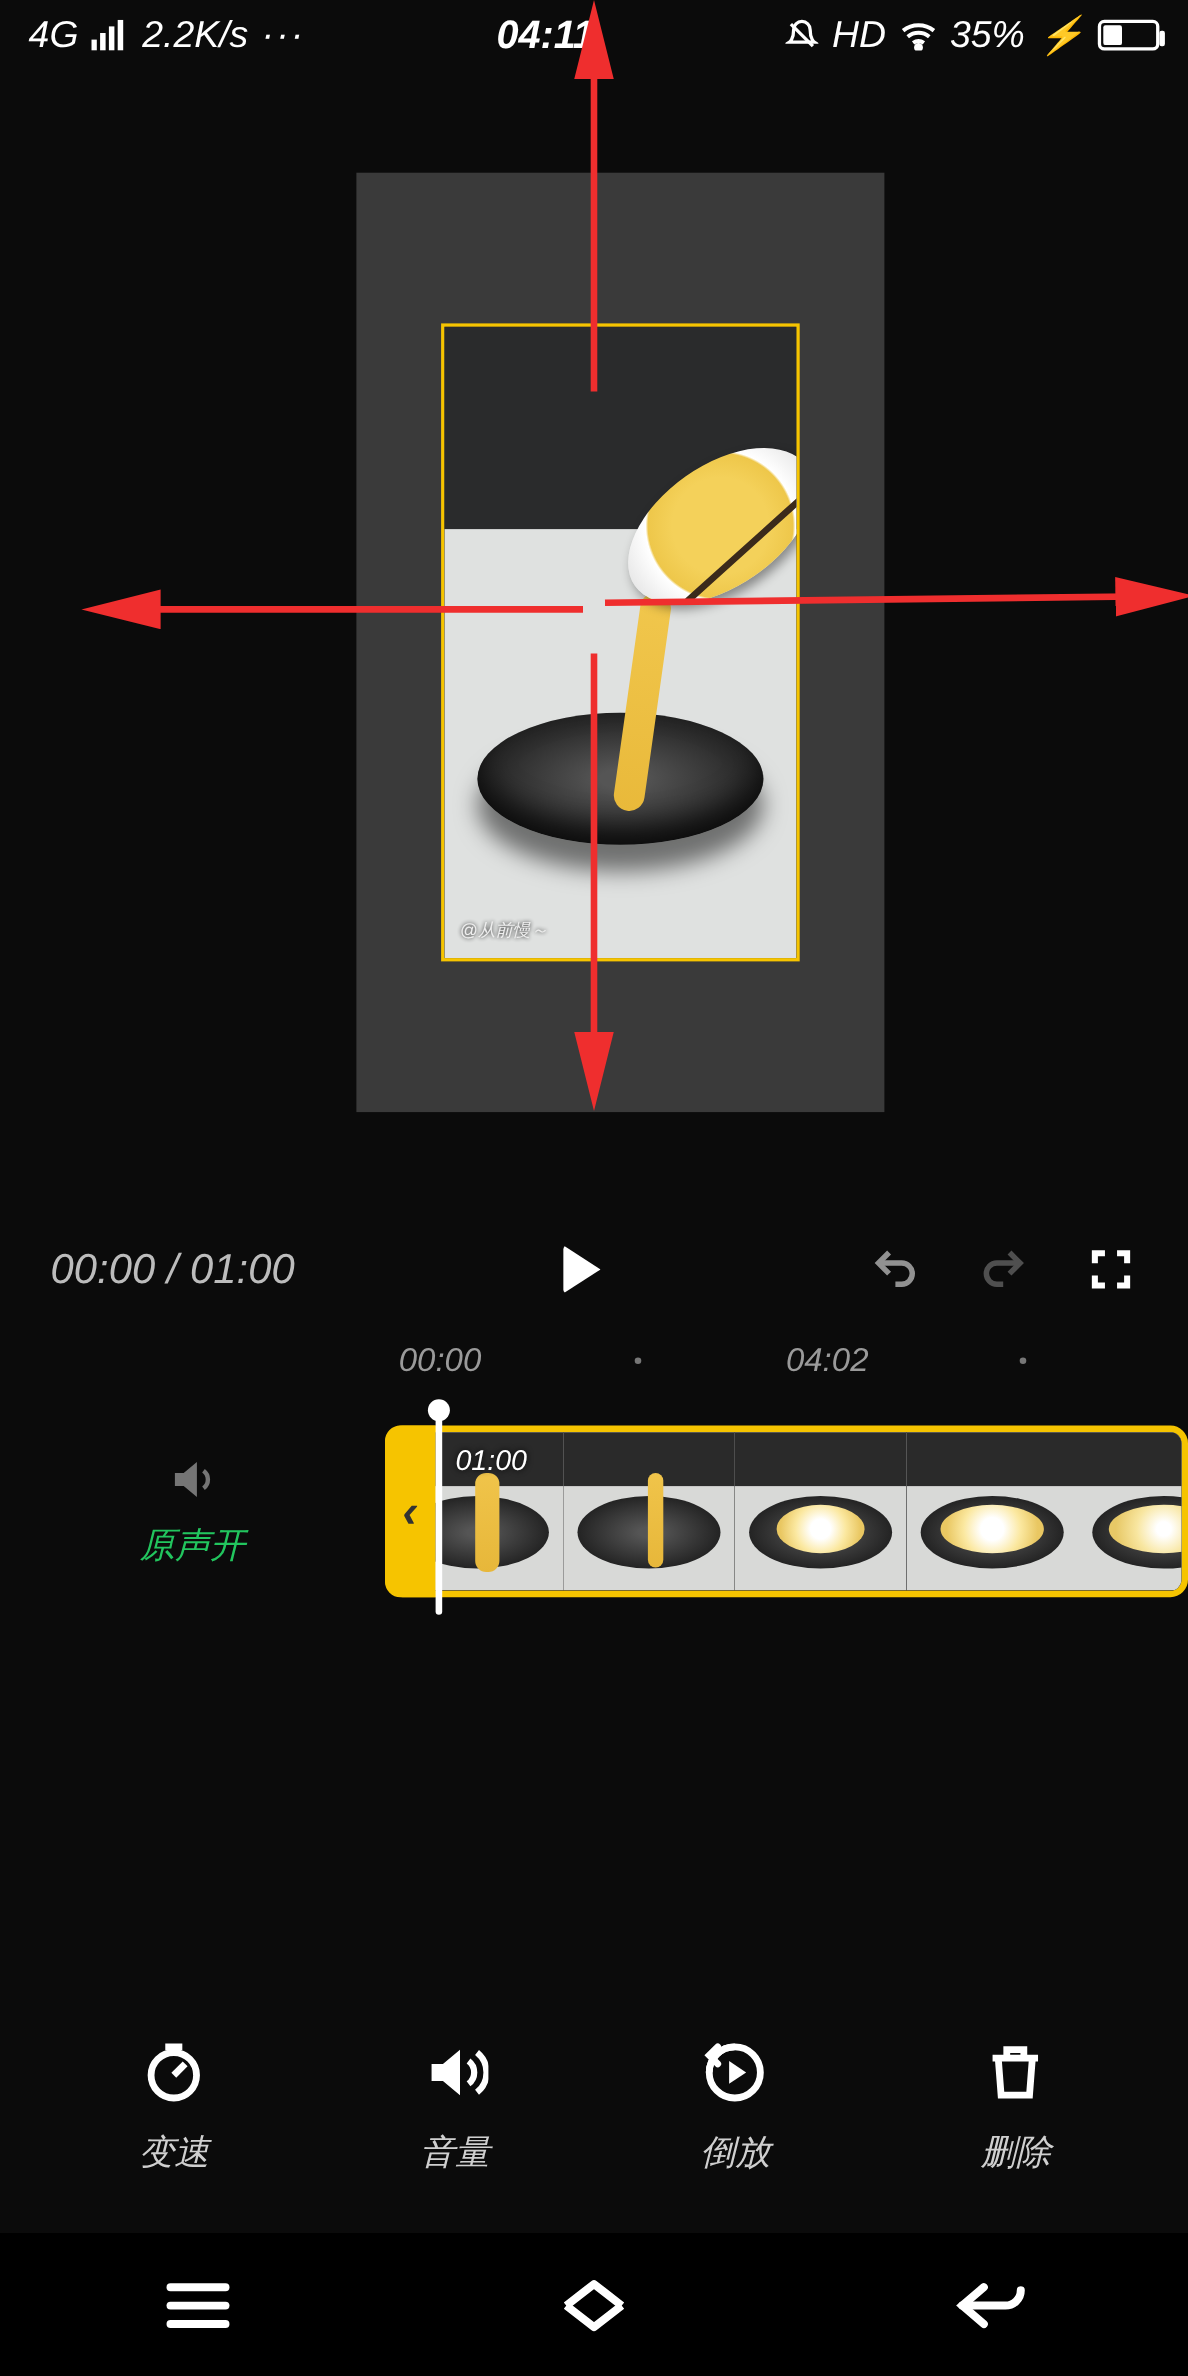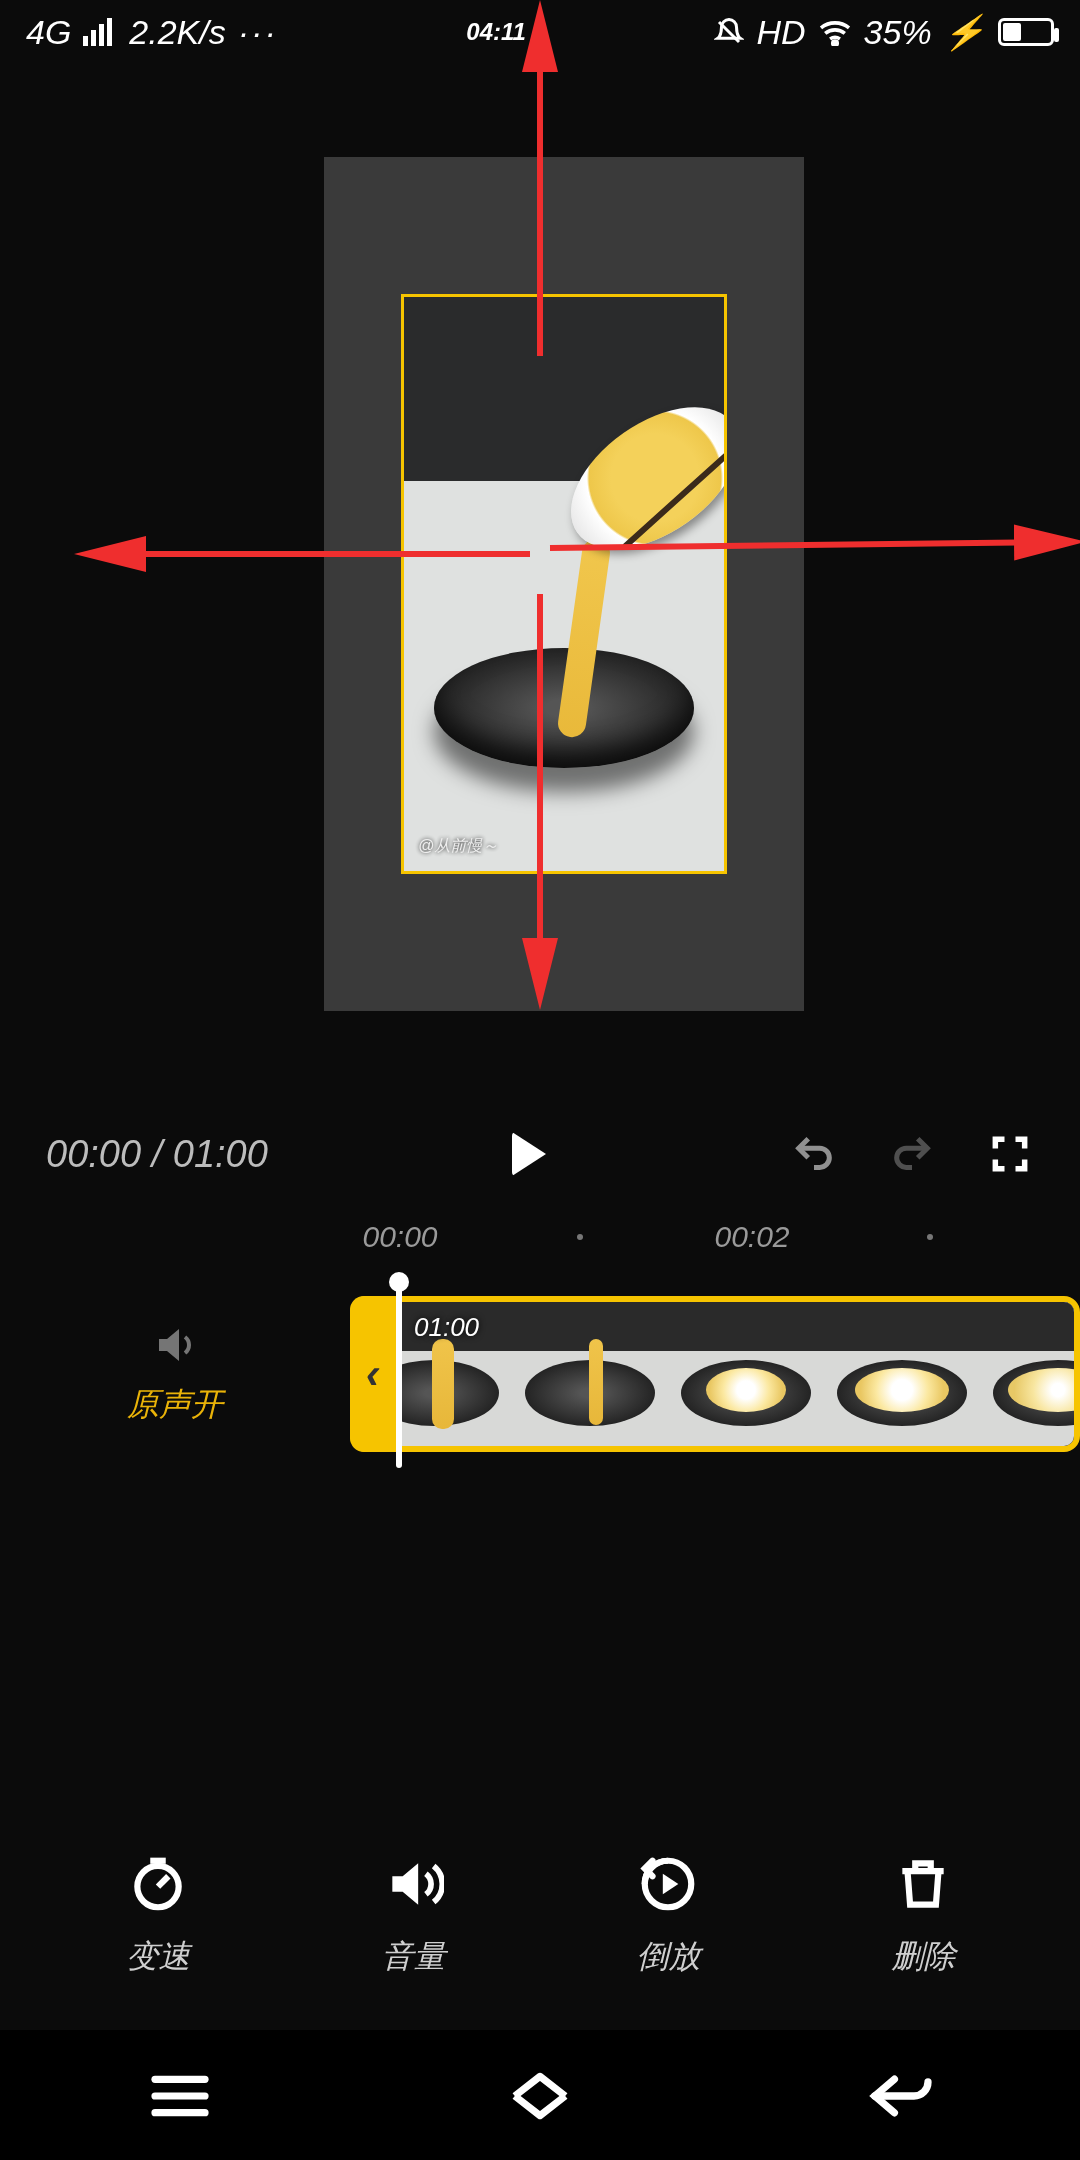--- a/index.html
+++ b/index.html
@@ -2,21 +2,21 @@
 <html><head>
 <meta charset="utf-8">
 <style>
   * { margin: 0; padding: 0; box-sizing: border-box; }
   html, body { width: 1080px; height: 2160px; background: #0b0b0b; font-family: -apple-system, "Helvetica Neue", Arial, sans-serif; color: #fff; overflow: hidden; }
   .screen { width: 1080px; height: 2160px; position: relative; display: flex; flex-direction: column; font-style: italic; }
 
   
   .status-bar { height: 64px; display: flex; align-items: center; justify-content: space-between; padding: 0 26px; font-size: 34px; font-weight: 500; }
   .status-left, .status-right { display: flex; align-items: center; gap: 12px; }
-  .status-center { font-size: 24px; font-weight: 600; }
+  .status-center { font-size: 36px; font-weight: 600; }
   .signal-icon, .wifi-icon, .bell-off-icon, .battery-icon { display: inline-flex; align-items: center; }
   .battery-shell { width: 56px; height: 28px; border: 3px solid #fff; border-radius: 6px; position: relative; display: inline-block; }
   .battery-shell::after { content: ""; position: absolute; right: -8px; top: 7px; width: 5px; height: 14px; background: #fff; border-radius: 2px; }
   .battery-fill { position: absolute; left: 2px; top: 2px; bottom: 2px; width: 35%; background: #fff; border-radius: 2px; }
 
   
   .header { height: 110px; display: flex; align-items: center; justify-content: space-between; padding: 0 32px; font-size: 40px; }
 
   
   .preview-area { position: relative; height: 1040px; display: flex; align-items: center; justify-content: center; }
@@ -44,21 +44,21 @@
   .ico { width: 48px; height: 48px; display:inline-flex; align-items:center; justify-content:center; opacity:.55; }
   .ico.active{ opacity: 1; }
 
   
   .ruler { height: 70px; position: relative; color: #9a9a9a; font-size: 30px; }
   .ruler .tick-label { position: absolute; top: 16px; transform: translateX(-50%); }
   .ruler .tick-dot { position:absolute; top:30px; width:6px; height:6px; background:#777; border-radius:50%; transform:translateX(-50%);}    
 
   
   .timeline-wrap { height: 200px; position: relative; display: flex; align-items: center; }
-  .sound-toggle { width: 350px; display: flex; flex-direction: column; align-items: center; justify-content: center; gap: 14px; color: #eab308; font-size: 32px; }
+  .sound-toggle { width: 350px; display: flex; flex-direction: column; align-items: center; justify-content: center; gap: 14px; color: #22c55e; font-size: 32px; }
   .sound-ico { width: 48px; height: 48px; opacity: .6; }
   .clip-strip { position: absolute; left: 350px; right: 0; top: 22px; height: 156px; border: 6px solid #f6c400; border-radius: 16px; display:flex; overflow:hidden; }
   .clip-handle { position:absolute; left:350px; top:22px; width:46px; height:156px; background:#f6c400; border-radius:14px 0 0 14px; display:flex; align-items:center; justify-content:center; color:#333; font-size:42px; font-weight:700; }
   .playhead { position:absolute; left: 396px; top: 8px; width: 6px; height: 186px; background: #fff; border-radius: 3px; }
   .playhead::before { content:""; position:absolute; top:-10px; left:-7px; width:20px; height:20px; background:#fff; border-radius:50%; }
   .thumb { flex: 0 0 156px; height: 100%; background: #333; position: relative; overflow:hidden; }
   .thumb .wok-mini{ position:absolute; left:50%; bottom:14%; transform:translateX(-50%); width:130px; height:66px; border-radius:50%; background:radial-gradient(ellipse,#555 10%,#1c1c1c 80%);}
   .thumb .food { position:absolute; left:50%; top:46%; transform:translateX(-50%); width:80px; height:44px; border-radius:50%; }
   .thumb .wall{ position:absolute; inset:0; background:#d8d9d7;}
   .thumb .dark{ position:absolute; top:0; left:0; right:0; height:34%; background:#2a2a2a;}
@@ -205,21 +205,21 @@
         <svg width="44" height="44" viewBox="0 0 24 24" fill="none" stroke="#fff" stroke-width="3">
             <path d="M4 9V4h5M20 9V4h-5M4 15v5h5M20 15v5h-5"></path>
           </svg>
       </span>
     </span>
   </div>
 
   <div class="ruler">
     <span class="tick-label" style="left:400px;">00:00</span>
     <span class="tick-dot" style="left:580px;"></span>
-    <span class="tick-label" style="left:752px;">00:02</span>
+    <span class="tick-label" style="left:752px;">04:02</span>
     <span class="tick-dot" style="left:930px;"></span>
   </div>
 
   <div class="timeline-wrap">
     <div class="sound-toggle">
       <span class="sound-ico">
         <svg width="48" height="48" viewBox="0 0 24 24" fill="#bcbcbc">
             <path d="M4 9v6h4l6 5V4l-6 5H4z"></path>
             <path d="M17 8a5 5 0 010 8" fill="none" stroke="#bcbcbc" stroke-width="2"></path>
           </svg>

